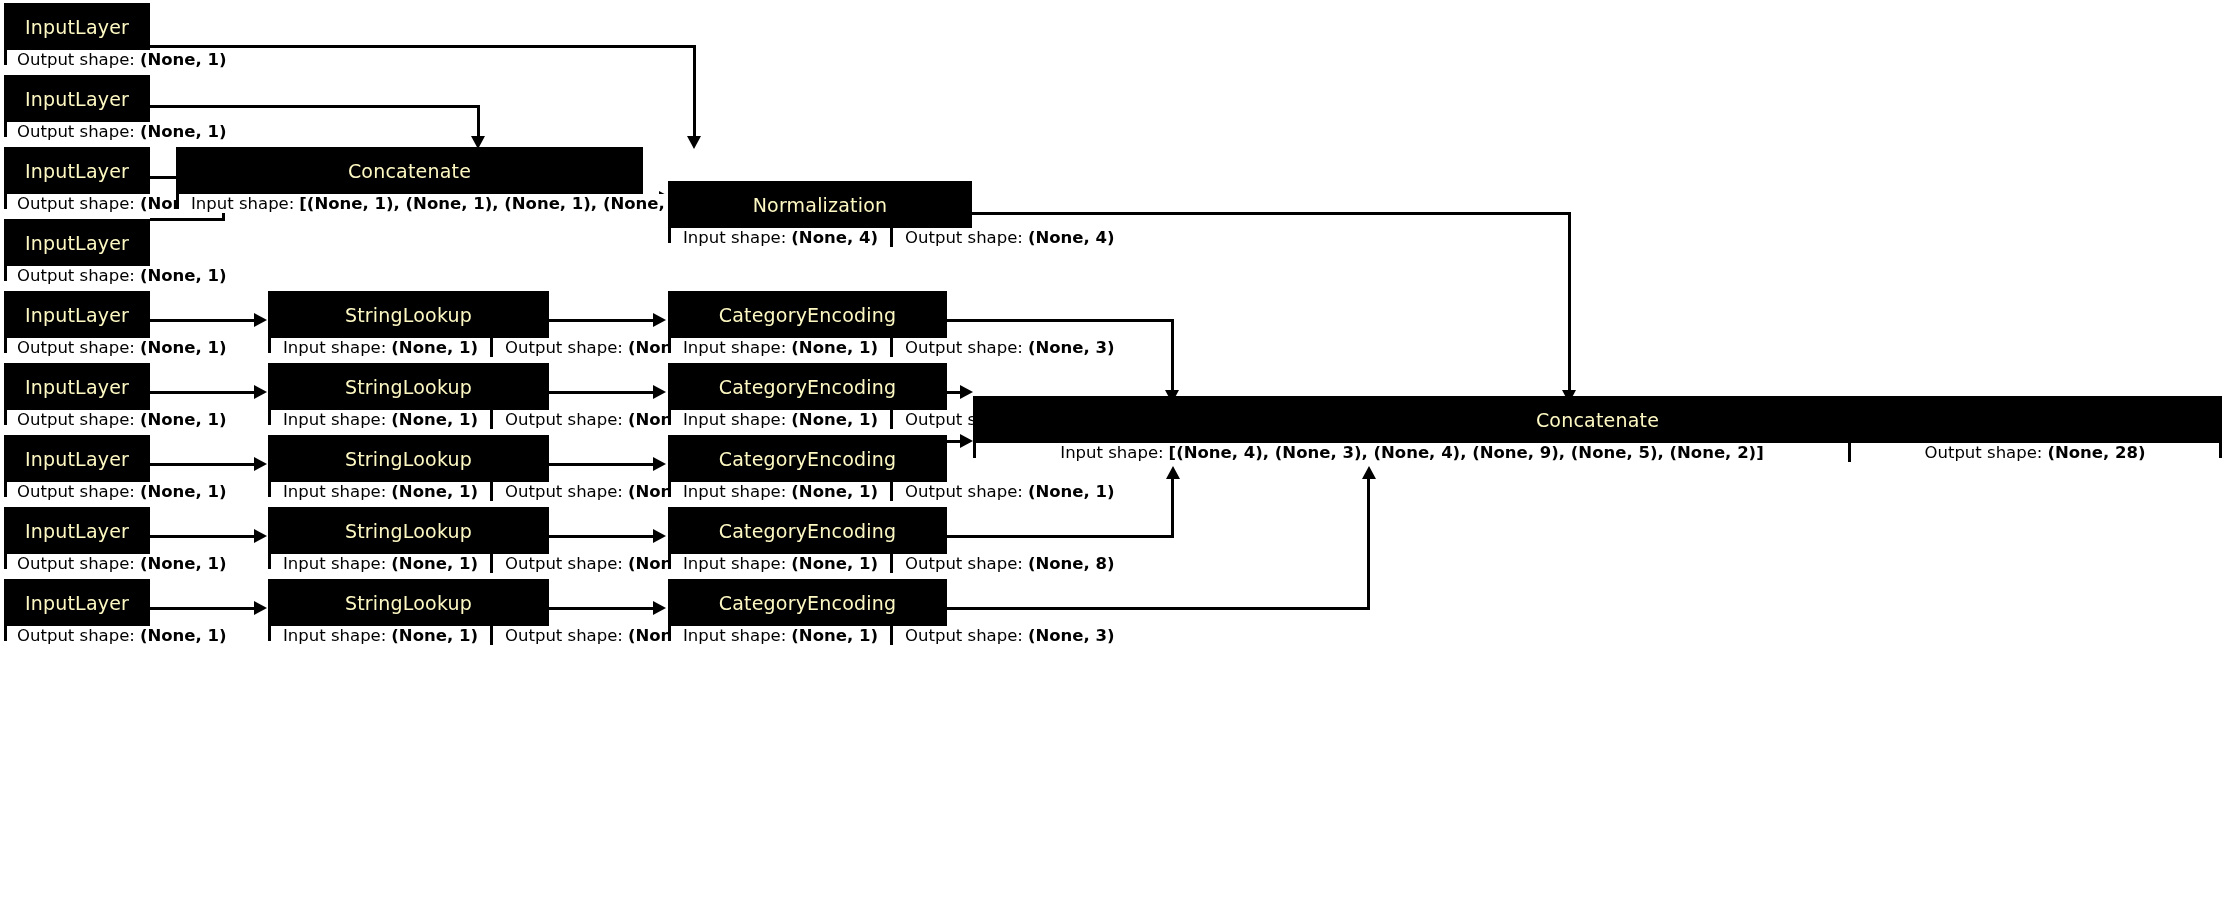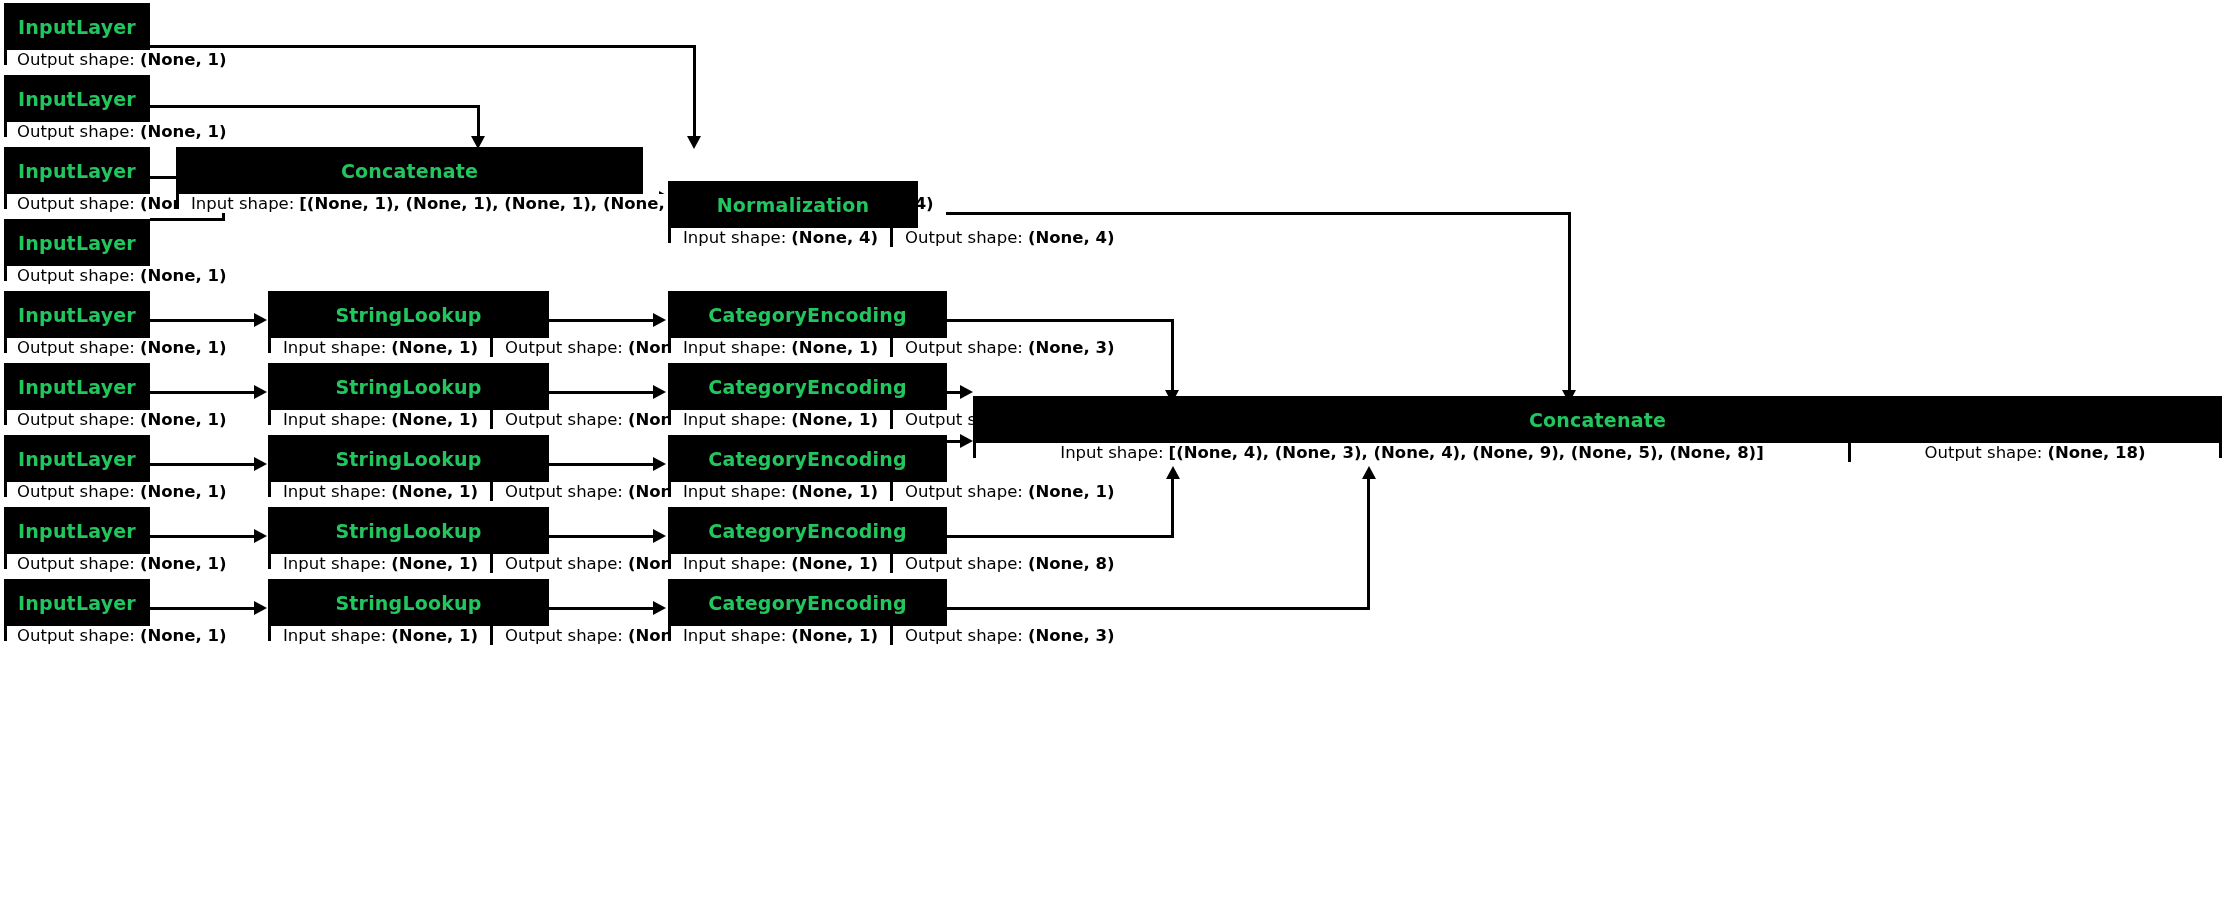--- a/index.html
+++ b/index.html
@@ -23,22 +23,22 @@
     position: absolute;
     box-sizing: border-box;
     border: 3px solid #000000;
     background: #ffffff;
     display: flex;
     flex-direction: column;
     z-index: 5;
   }
   .node-title {
     background: #000000;
-    color: #22c55e;
-    font-weight: bold;
+    color: #fef9c3;
+    font-weight: normal;
     font-size: 19px;
     letter-spacing: 0.2px;
     display: flex;
     align-items: center;
     justify-content: center;
     height: 41px;
     flex: 0 0 41px;
   }
   .node-body {
     display: flex;
@@ -266,21 +266,21 @@
         <span class="lbl">Input shape:</span>
         <span class="val">[(None, 1), (None, 1), (None, 1), (None, 1)]</span>
       </div>
       <div class="shape-cell">
         <span class="lbl">Output shape:</span>
         <span class="val">(None, 4)</span>
       </div>
     </div>
   </div>
 
-  <div class="node" style="left:668px; top:181px; width:250px; height:62px;">
+  <div class="node" style="left:668px; top:181px; width:304px; height:62px;">
     <div class="node-title">Normalization</div>
     <div class="node-body">
       <div class="shape-cell">
         <span class="lbl">Input shape:</span>
         <span class="val">(None, 4)</span>
       </div>
       <div class="shape-cell">
         <span class="lbl">Output shape:</span>
         <span class="val">(None, 4)</span>
       </div>
@@ -425,22 +425,22 @@
         <span class="val">(None, 3)</span>
       </div>
     </div>
   </div>
 
   <div class="node" style="left:973px; top:396px; width:1249px; height:62px;">
     <div class="node-title">Concatenate</div>
     <div class="node-body">
       <div class="shape-cell" style="flex:0 0 872px;">
         <span class="lbl">Input shape:</span>
-        <span class="val">[(None, 4), (None, 3), (None, 4), (None, 9), (None, 5), (None, 8)]</span>
-      </div>
-      <div class="shape-cell">
-        <span class="lbl">Output shape:</span>
-        <span class="val">(None, 18)</span>
+        <span class="val">[(None, 4), (None, 3), (None, 4), (None, 9), (None, 5), (None, 2)]</span>
+      </div>
+      <div class="shape-cell">
+        <span class="lbl">Output shape:</span>
+        <span class="val">(None, 28)</span>
       </div>
     </div>
   </div>
 
 </div>
 
 </body></html>

